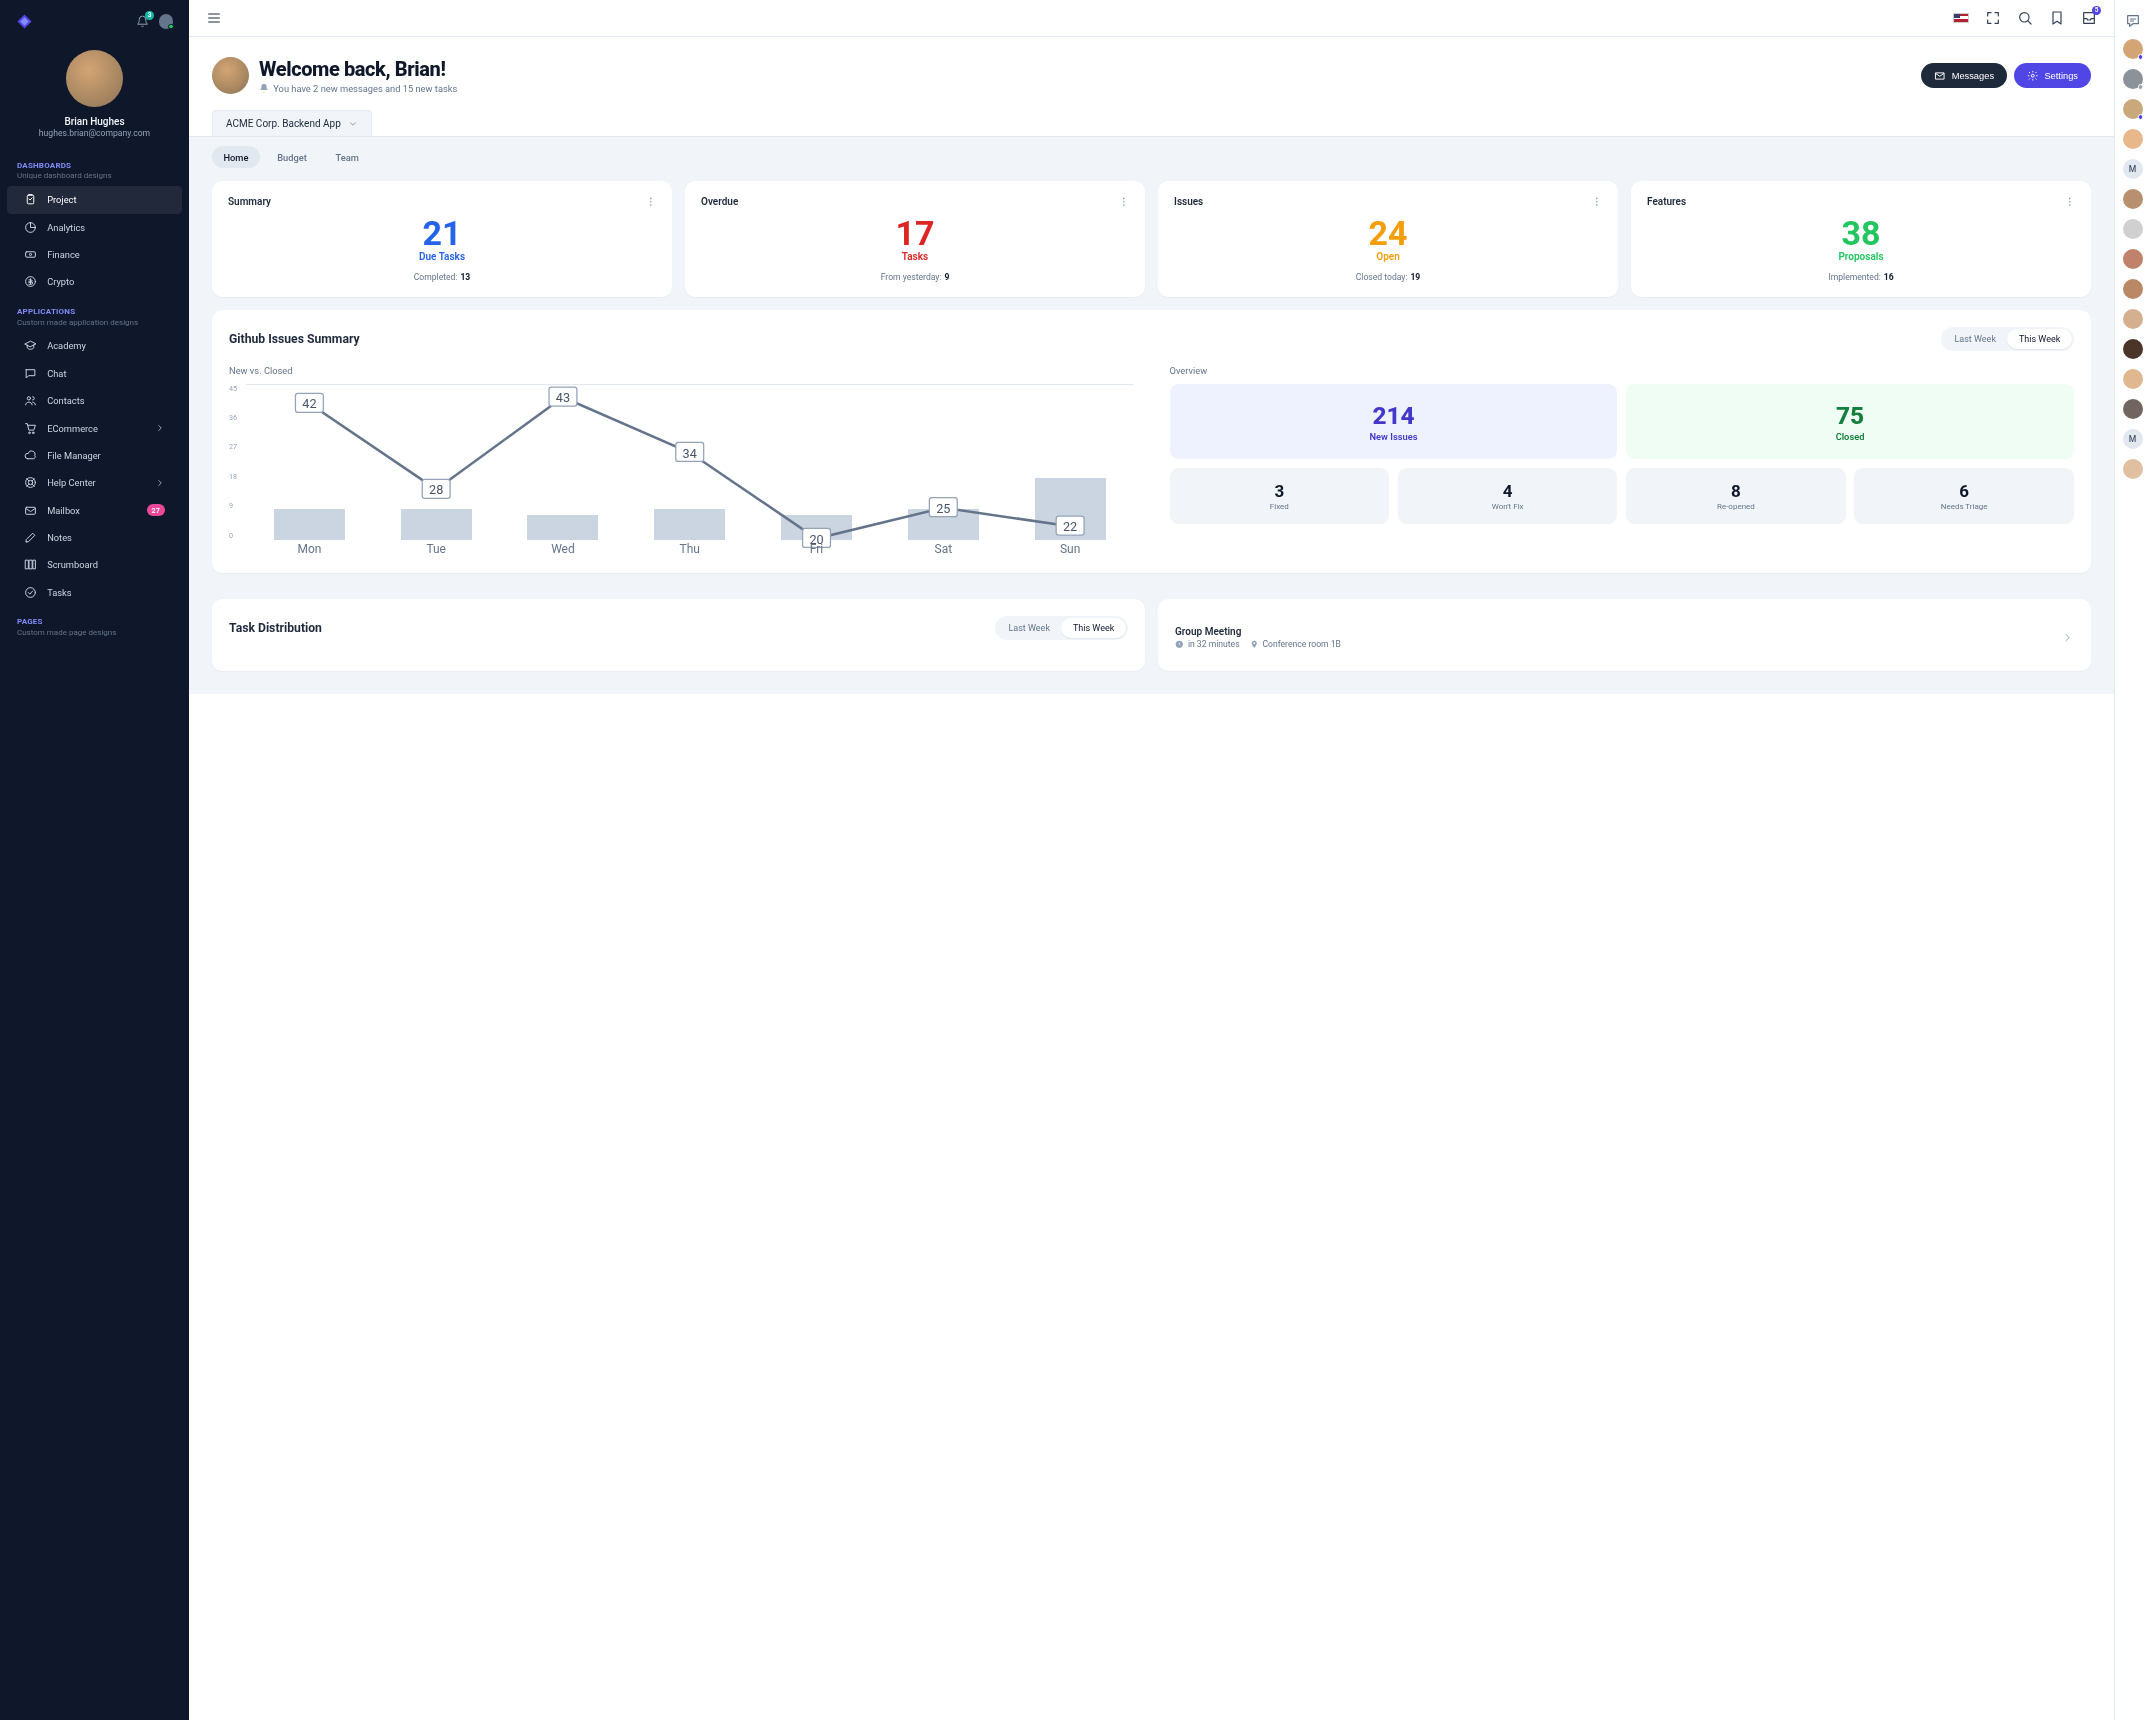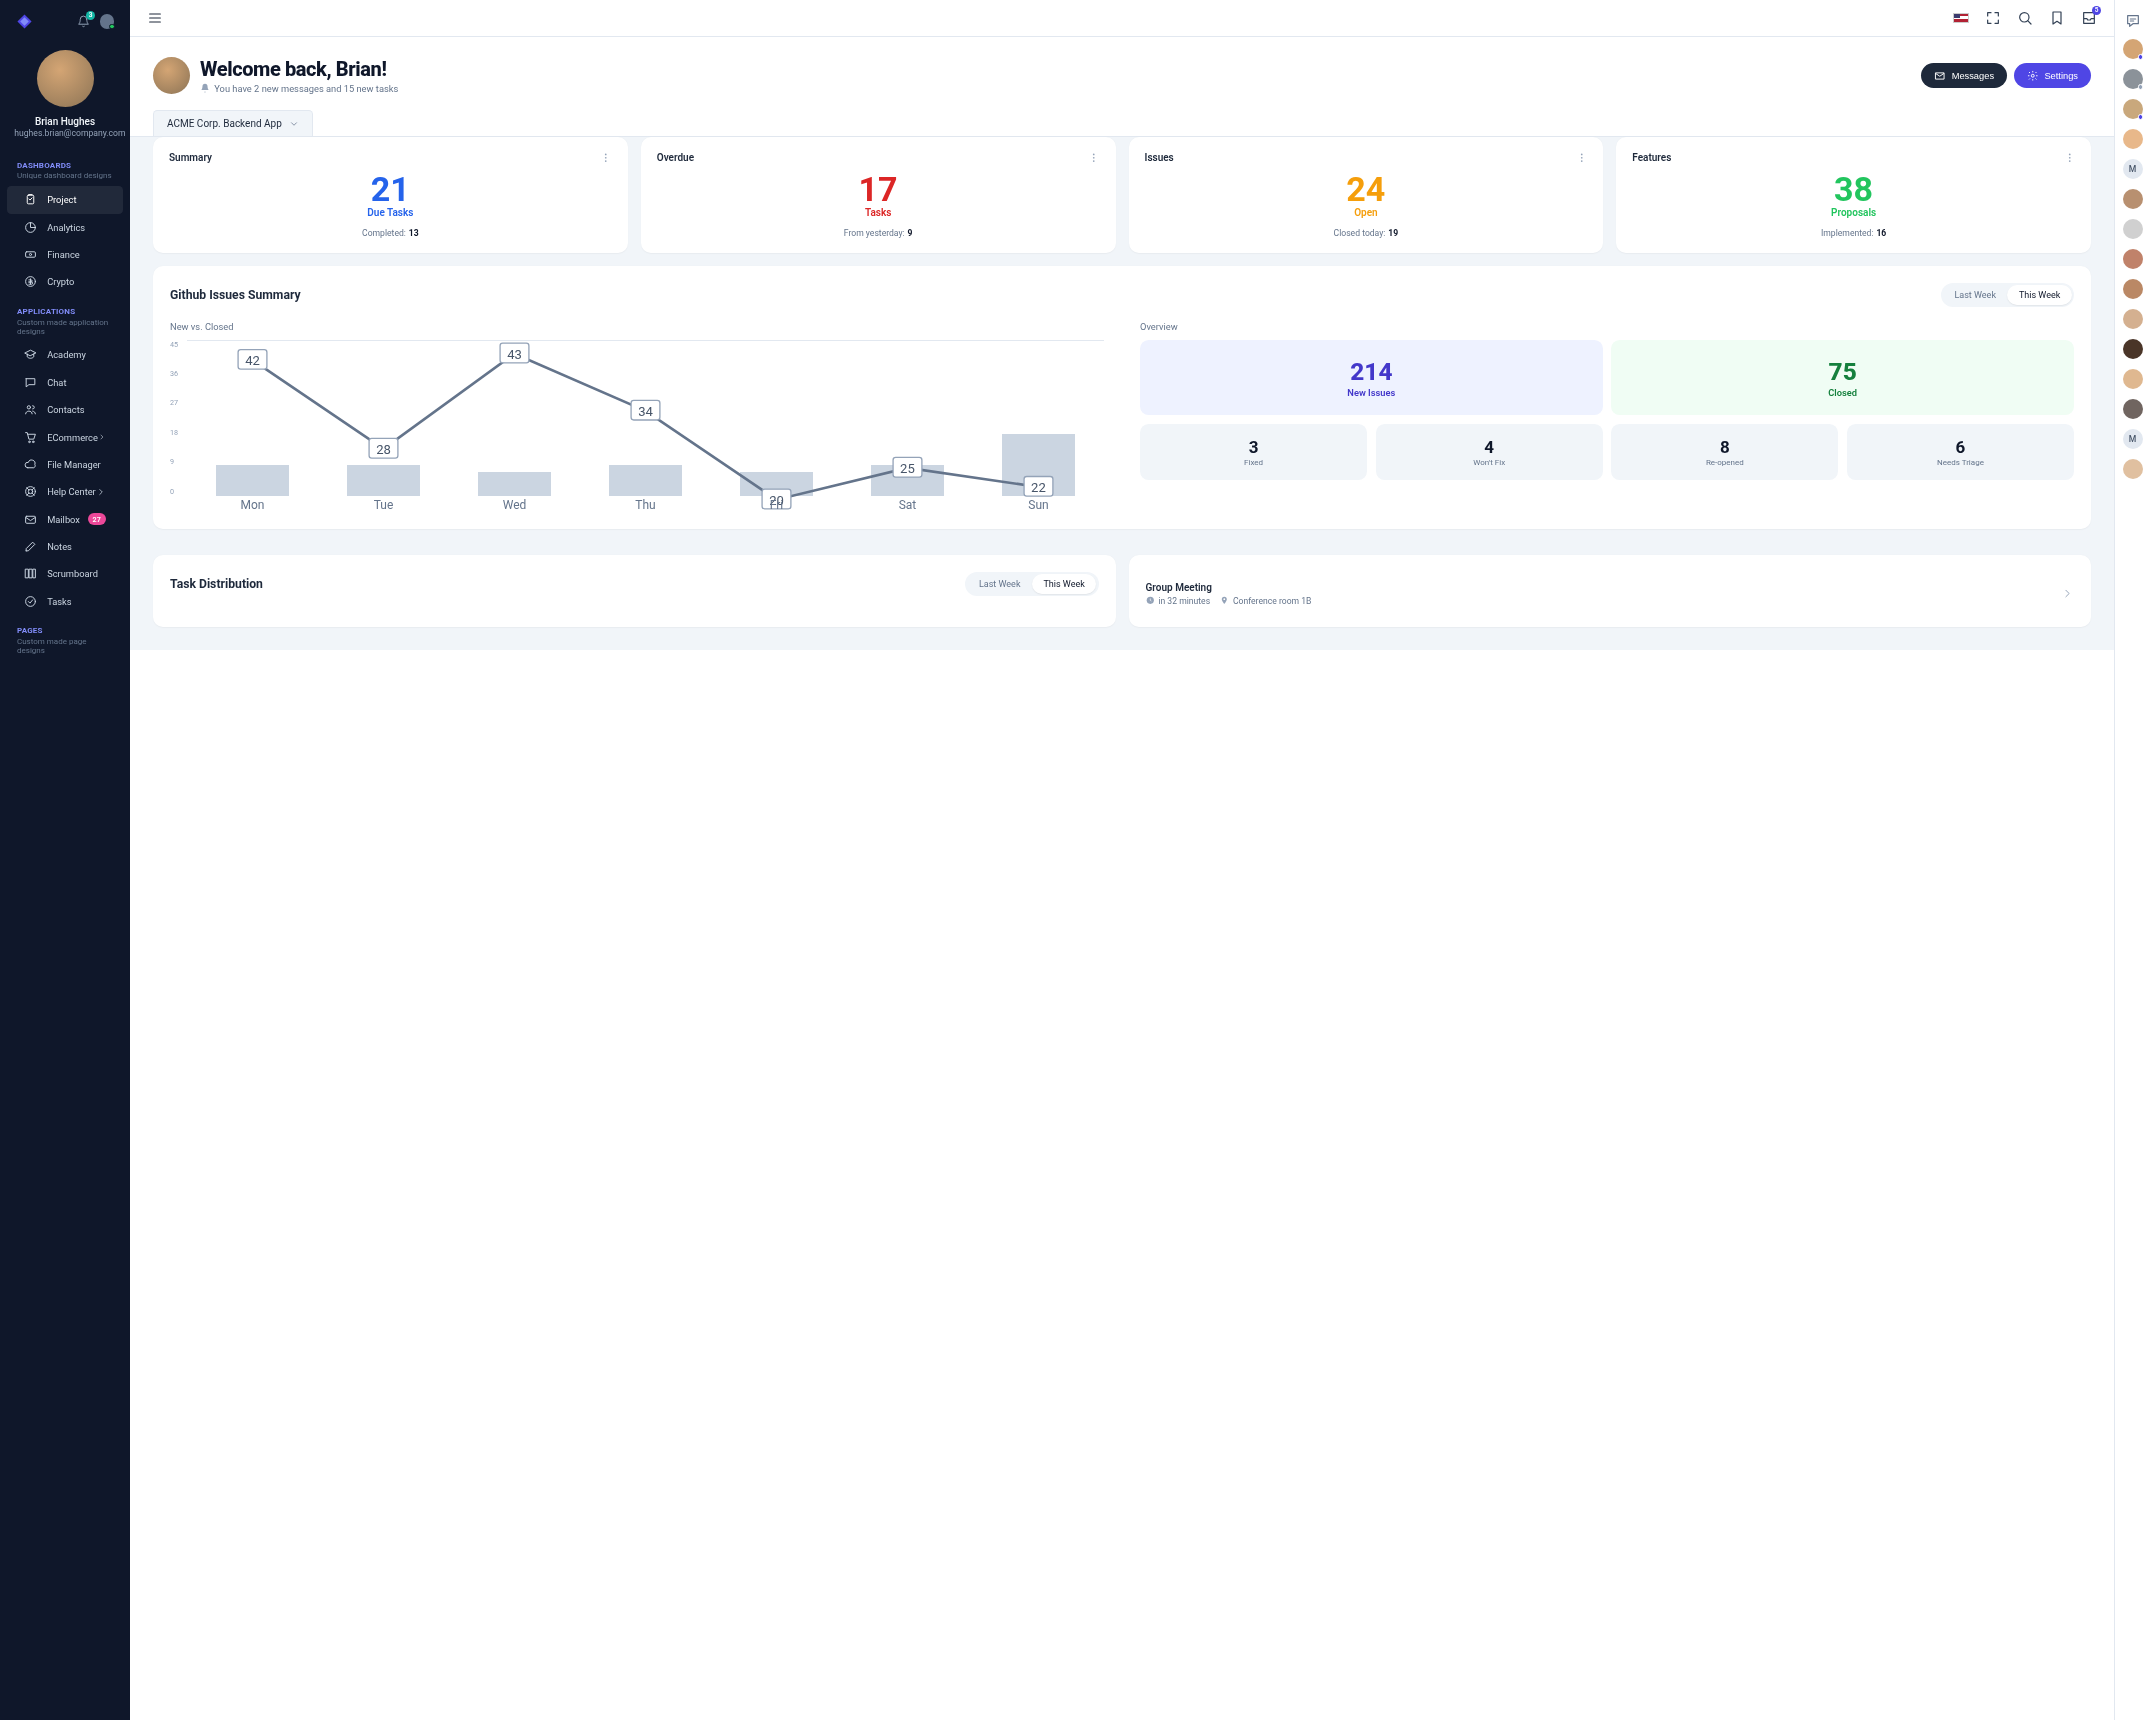--- a/index.html
+++ b/index.html
@@ -1,20 +1,20 @@
 <!DOCTYPE html>
 <html style="font-size:11.5px"><head>
 <meta charset="utf-8">
 <style>
 * { box-sizing: border-box; margin: 0; padding: 0; }
 body { font-family: -apple-system, BlinkMacSystemFont, "Segoe UI", Roboto, Arial, sans-serif; background: #f1f5f9; color: #1e293b; font-size: 10px; }
 .app { display: flex; height: 100vh; overflow: hidden; }
 
 
-.sidebar { width: 130px; background: #0f172a; color: #cbd5e1; display: flex; flex-direction: column; overflow-y: auto; flex-shrink: 0; }
+.sidebar { width: 189px; background: #0f172a; color: #cbd5e1; display: flex; flex-direction: column; overflow-y: auto; flex-shrink: 0; }
 .sidebar-top { display: flex; align-items: center; justify-content: space-between; padding: 13px 16px; }
 .logo { width: 17px; height: 17px; }
 .sidebar-top-icons { display: flex; gap: 10px; align-items: center; }
 .bell-wrap { position: relative; }
 .badge-tiny { position: absolute; top: -4.3px; right: -5.7px; background: #14b8a6; color: #fff; font-size: 6.5px; border-radius: 5.7px; padding: 0.7px 2.9px; font-weight: 600; }
 .avatar-sm { width: 14.3px; height: 14.3px; border-radius: 50%; background: #64748b; position: relative; }
 .dot-green { position: absolute; bottom: -0.7px; right: -0.7px; width: 5.7px; height: 5.7px; background: #22c55e; border-radius: 50%; border: 0.7px solid #0f172a; }
 
 .profile { text-align: center; padding: 7.2px 14.3px 14.3px; }
 .avatar-lg { width: 57px; height: 57px; border-radius: 50%; background: radial-gradient(circle at 40% 35%, #d4a574, #8b7355); margin: 0 auto 8.6px; }
@@ -332,20 +332,25 @@
         </div>
         <div class="project-select">
           <span>ACME Corp. Backend App</span>
           <svg width="10" height="10" class="ico-stroke" viewBox="0 0 24 24" style="color:#64748b">
               <path d="M6 9l6 6 6-6"></path>
             </svg>
         </div>
       </div>
 
       <div class="gray-area">
+        <div class="tabs">
+          <div class="tab active">Home</div>
+          <div class="tab">Budget</div>
+          <div class="tab">Team</div>
+        </div>
 
         <div class="card-row" id="summary-cards">
             <div class="card">
               <div class="card-head">
                 <span>Summary</span>
                 <svg width="11.5" height="11.5" viewBox="0 0 24 24" fill="#94a3b8">
                   <circle cx="12" cy="5" r="1.8"></circle>
                   <circle cx="12" cy="12" r="1.8"></circle>
                   <circle cx="12" cy="19" r="1.8"></circle>
                 </svg>

